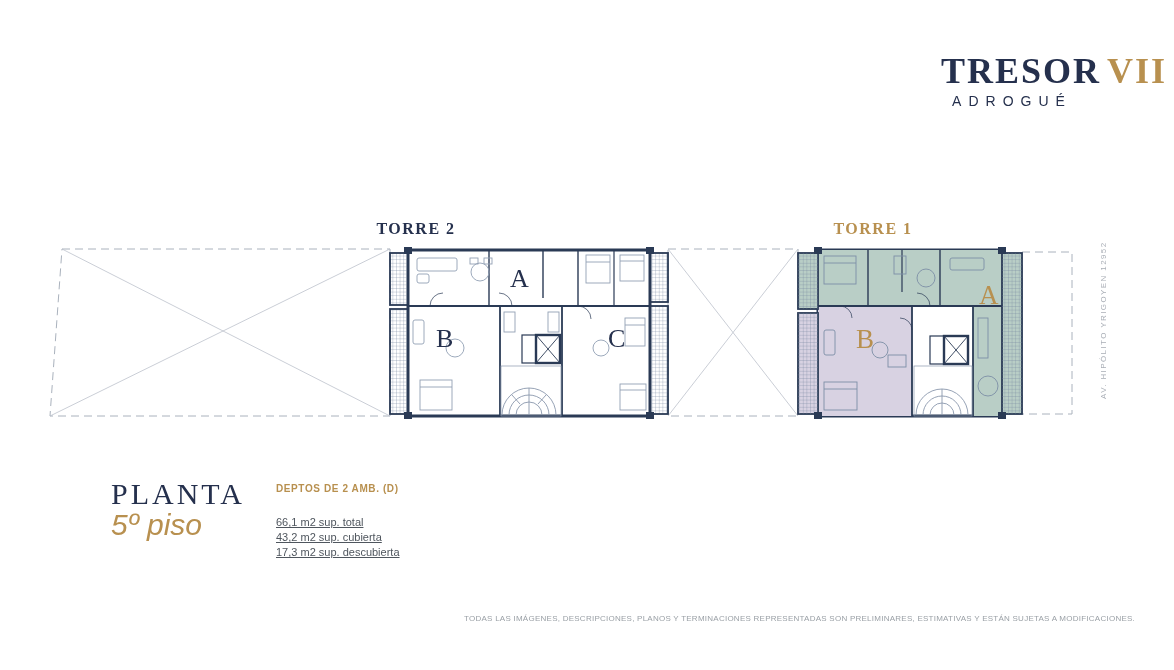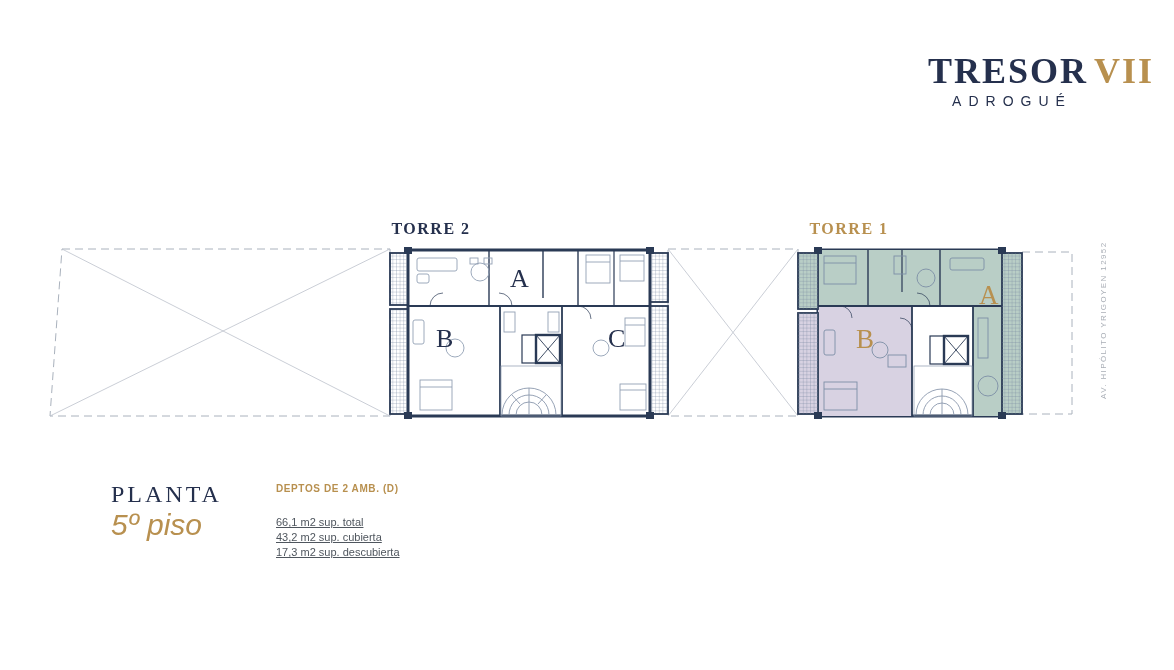--- a/index.html
+++ b/index.html
@@ -2,35 +2,35 @@
 <html><head>
 <meta charset="utf-8">
 <style>
   html,body{margin:0;padding:0;background:#ffffff;}
   .page{position:relative;width:1174px;height:670px;background:#ffffff;overflow:hidden;
         font-family:"Liberation Sans","DejaVu Sans",sans-serif;}
 
   
   .brand{position:absolute;left:928px;top:52px;width:168px;text-align:center;color:#25304d;}
   .brand-title{font-family:"Liberation Serif","DejaVu Serif",serif;font-weight:700;
-               font-size:36px;letter-spacing:2px;line-height:38px;white-space:nowrap;}
+               font-size:36px;letter-spacing:2px;line-height:38px;white-space:nowrap;margin-left:13px;}
   .brand-title .numeral{color:#b8904f;margin-left:6px;}
   .brand-sub{font-size:14px;letter-spacing:7px;margin-top:3px;color:#25304d;
              font-family:"Liberation Sans","DejaVu Sans",sans-serif;}
 
   
   .tower-label{position:absolute;top:220px;font-family:"Liberation Serif","DejaVu Serif",serif;
                font-size:16px;font-weight:600;letter-spacing:1.5px;color:#25304d;
                width:90px;text-align:center;white-space:nowrap;}
-  .tower-label.t2{left:386px;}
-  .tower-label.t1{left:804px;color:#b8904f;}
+  .tower-label.t2{left:371px;}
+  .tower-label.t1{left:828px;color:#b8904f;}
 
   
   .planta{position:absolute;left:111px;top:479px;}
-  .planta-title{font-family:"Liberation Serif","DejaVu Serif",serif;font-size:24px;
+  .planta-title{font-family:"Liberation Serif","DejaVu Serif",serif;font-size:30px;
                 letter-spacing:3px;color:#25304d;line-height:30px;}
   .planta-sub{font-family:Liberation Sans, sans-serif;font-style:italic;
               font-size:30px;color:#b8904f;line-height:32px;margin-top:0px;}
 
   
   .spec-block{position:absolute;top:483px;width:150px;}
   .spec-block.b0{left:276px;}
   .spec-block.b1{left:420px;}
   .spec-title{font-size:10px;font-weight:700;letter-spacing:.6px;color:#b8904f;margin-bottom:21px;white-space:nowrap;}
   .spec-line{font-size:11px;color:#4f565e;line-height:15px;white-space:nowrap;text-decoration:underline;}
@@ -229,16 +229,17 @@
     <div class="planta-sub">5º piso</div>
   </div>
 
   <div class="spec-block b0">
     <div class="spec-title">DEPTOS  DE 2 AMB. (D)</div>
     <div class="spec-line">66,1 m2 sup. total</div>
     <div class="spec-line">43,2 m2 sup. cubierta</div>
     <div class="spec-line">17,3 m2 sup. descubierta</div>
   </div>
 
+  <div class="disclaimer">TODAS LAS IMÁGENES, DESCRIPCIONES, PLANOS Y TERMINACIONES REPRESENTADAS SON PRELIMINARES, ESTIMATIVAS Y ESTÁN SUJETAS A MODIFICACIONES.</div>
 
   <div class="street">AV. HIPÓLITO YRIGOYEN 12952</div>
 
 </div>
 
 </body></html>

